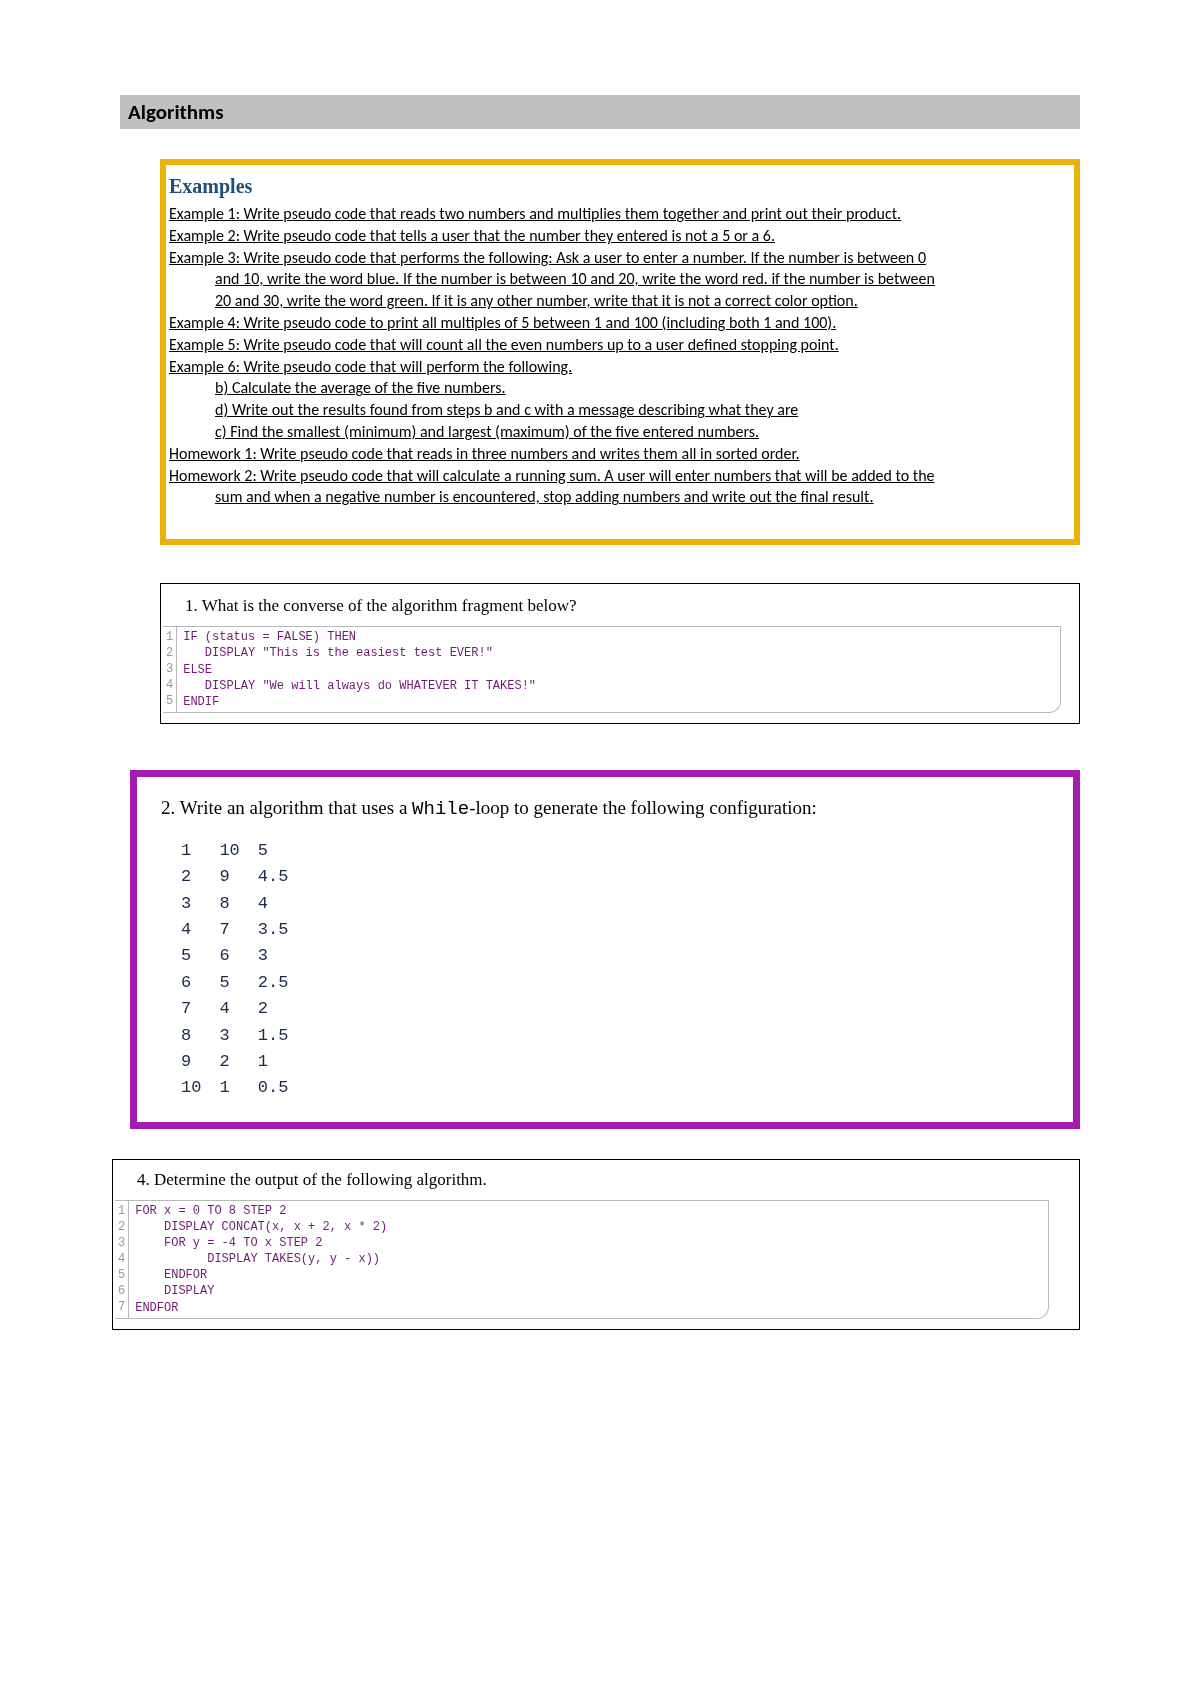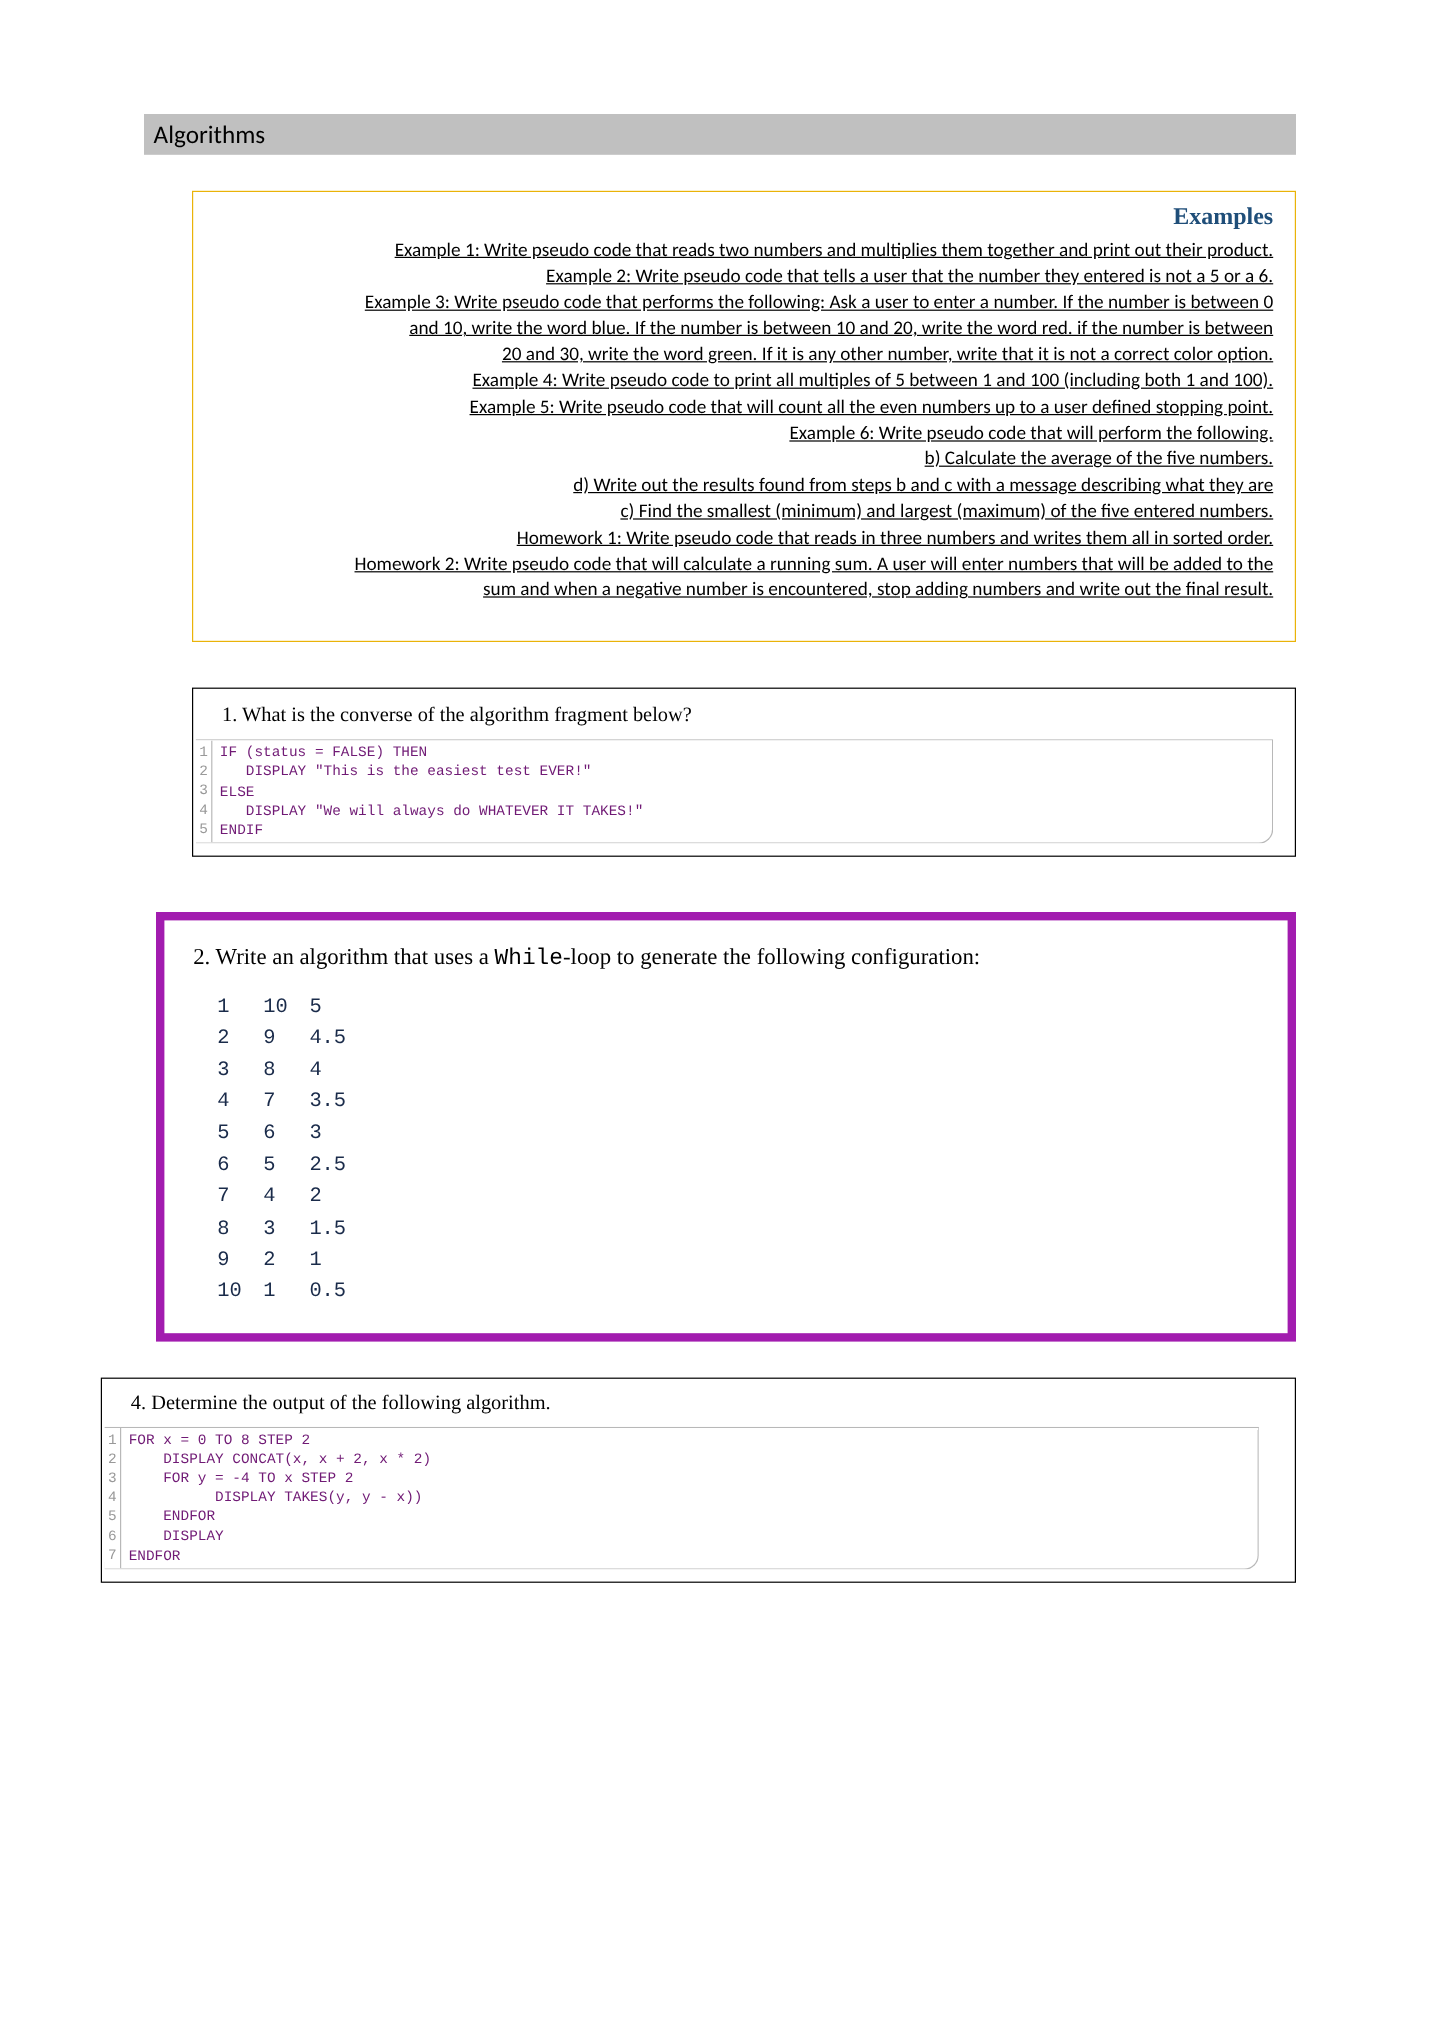--- a/index.html
+++ b/index.html
@@ -9,28 +9,27 @@
       background: #fff;
       font-family: Calibri, Arial, sans-serif;
       color: #000;
       padding: 95px 0 0 0;
     }
     .section-header {
       background: #c0c0c0;
       padding: 4px 8px;
       font-size: 21px;
       font-family: Calibri, Arial, sans-serif;
-      font-weight: 400;
+      font-weight: 700;
       margin: 0 120px 0 120px;
     }
     .examples-box {
-      border: 1px solid #eab308;
+      border: 6px solid #eab308;
       margin: 30px 120px 0 160px;
-      padding: 10px 18px 30px 18px;
-      text-align: right;
+      padding: 10px 18px 30px 3px;
     }
     .examples-title {
       color: #1f4e79;
       font-weight: bold;
       font-size: 20px;
       margin-bottom: 6px;
       font-family: 'Times New Roman', serif;
     }
     .examples-body {
       font-size: 16px;
@@ -91,21 +90,21 @@
       font-size: 17px;
       line-height: 1.55;
       padding-left: 20px;
       margin-top: 18px;
       color: #1a2b4a;
     }
     .q2-table table { border-collapse: collapse; }
     .q2-table td { padding-right: 18px; }
     .q4-box {
       border: 1px solid #000;
-      margin: 30px 120px 0 84px;
+      margin: 30px 120px 0 112px;
       padding: 10px 12px 8px 0;
     }
     .mono-word {
       font-family: 'Courier New', monospace;
     }
   </style>
 </head>
 <body>
 
 <div class="section-header">Algorithms</div>

